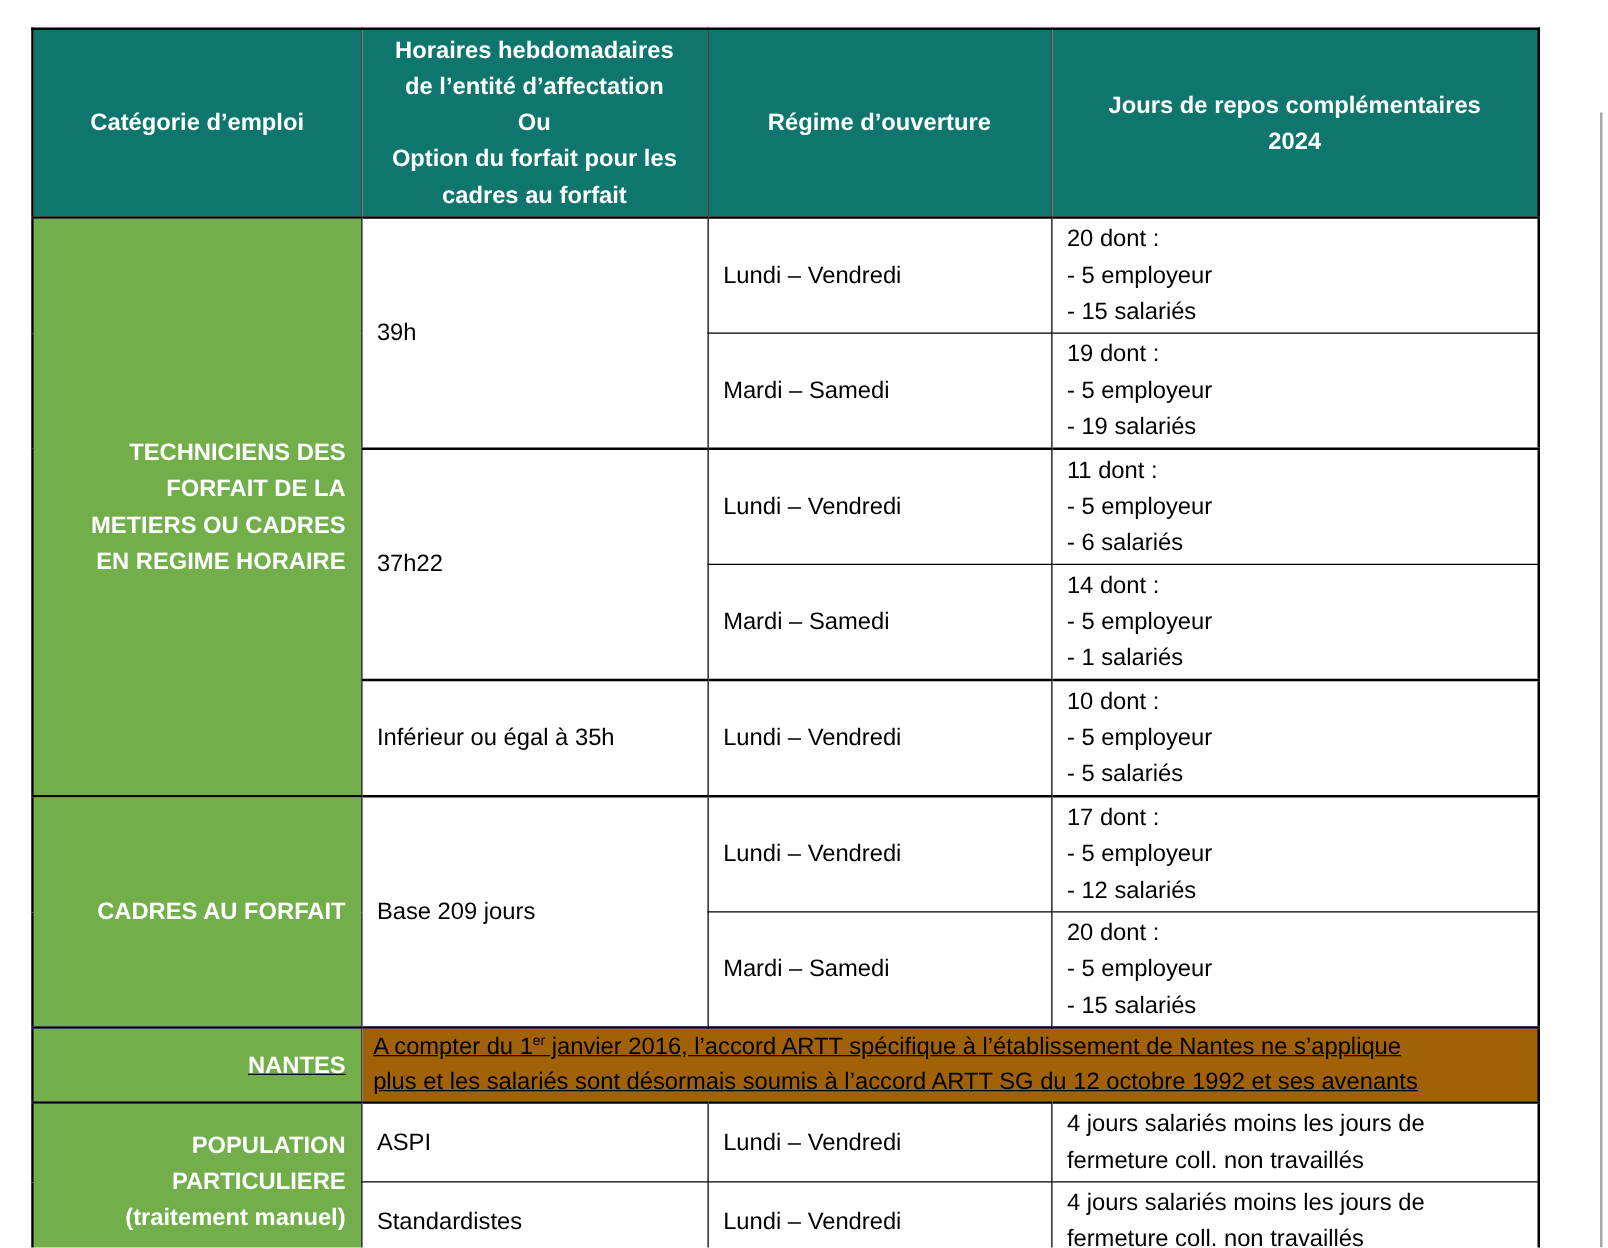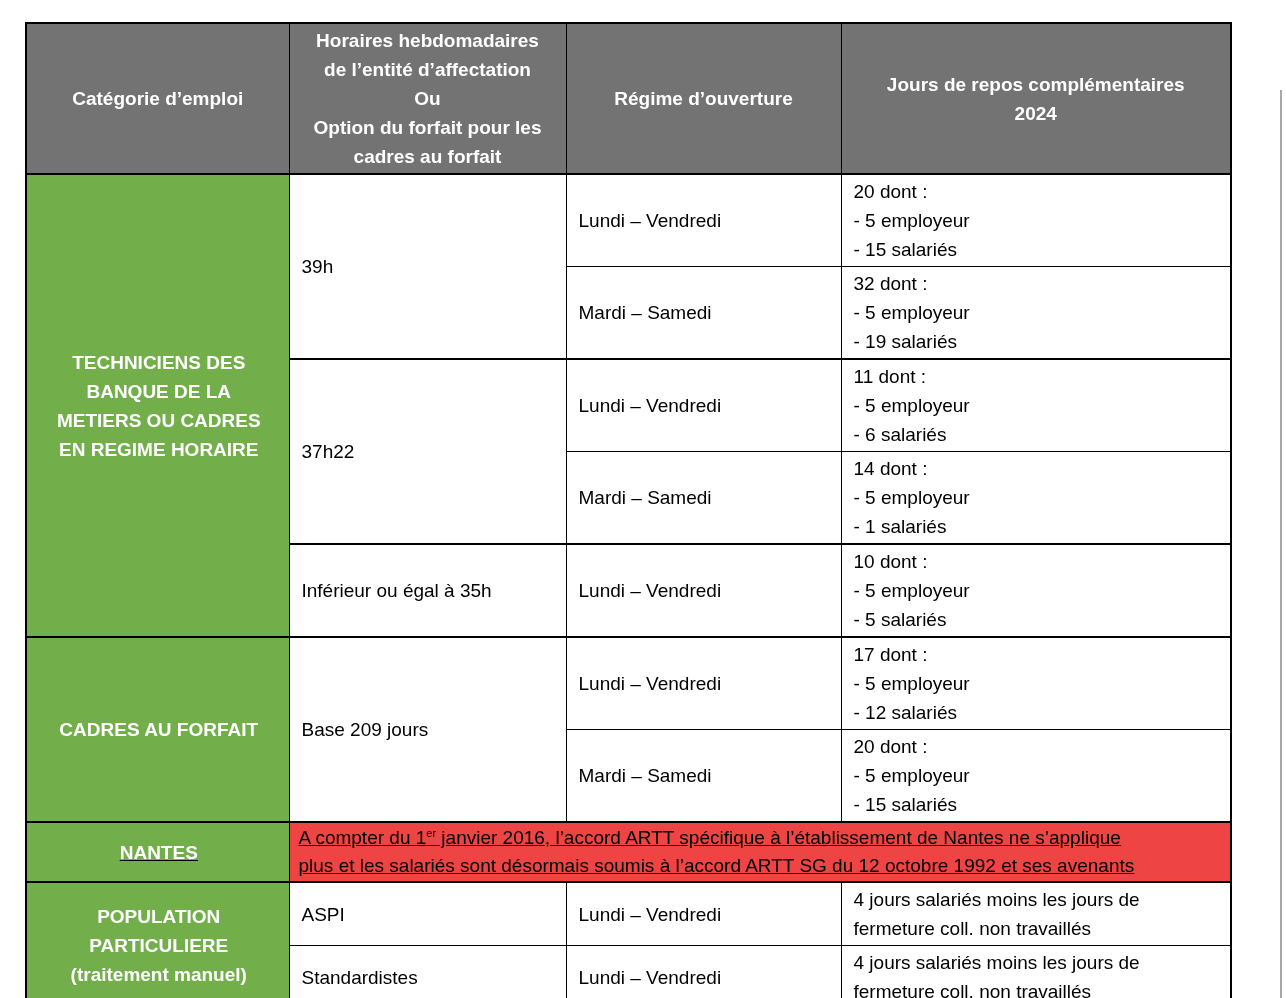--- a/index.html
+++ b/index.html
@@ -18,38 +18,38 @@
     border:2.5px solid #000;
   }
   col.c1 { width:263px; } col.c2 { width:277px; }
   col.c3 { width:275px; } col.c4 { width:390px; }
   th, td {
     border:1.5px solid #000;
     font-size:19px; line-height:29px; vertical-align:middle;
     padding:2px 12px; overflow:hidden;
   }
   thead th {
-    background:#737373; color:#fff; font-weight:bold; 
+    background:#0f766e; color:#fff; font-weight:bold; 
     border-bottom:2.5px solid #000; padding:2px 4px;
   }
   .hdr-line { white-space:nowrap; }
   td.cat {
-    background:#72AF4B; color:#fff; font-weight:bold; text-align:center;
+    background:#72AF4B; color:#fff; font-weight:bold; text-align:right;
     padding-left:14px;
   }
   .cat-line { white-space:nowrap; }
   tr.gt td { border-top:2.5px solid #000; }
   tr.h-header { height:145px; }
   tr.h-big { height:88px; }
   tr.h-big2 { height:87px; }
   tr.h-nantes { height:58px;text-decoration:underline; }
   tr.h-pop1 { height:60px;margin-top:26px; }
   tr.h-pop2 { height:59px; }
   td.note {
-    background:#ef4444; line-height:28px; padding:1px 8px 1px 9px;
+    background:#a16207; line-height:28px; padding:1px 8px 1px 9px;
   }
   td.note sup { font-size:11px; vertical-align:7px; line-height:0; }
   td.repos { line-height:29px; }
 </style>
 </head>
 <body>
 
 <table class="artt">
   <colgroup>
       <col class="c1">
@@ -76,36 +76,36 @@
         <div class="hdr-line">Jours de repos complémentaires</div>
         <div class="hdr-line">2024</div>
       </th>
     </tr>
   </thead>
   <tbody>
 
     <tr class="h-big">
       <td class="cat" rowspan="5">
         <div class="cat-line">TECHNICIENS DES</div>
-        <div class="cat-line">BANQUE DE LA</div>
+        <div class="cat-line">FORFAIT DE LA</div>
         <div class="cat-line">METIERS OU CADRES</div>
         <div class="cat-line">EN REGIME HORAIRE</div>
       </td>
       <td class="hours" rowspan="2">39h</td>
       <td class="regime">Lundi – Vendredi</td>
       <td class="repos">
         <div>20 dont :</div>
         <div>- 5 employeur</div>
         <div>- 15 salariés</div>
       </td>
     </tr>
     <tr class="h-big">
       <td class="regime">Mardi – Samedi</td>
       <td class="repos">
-        <div>32 dont :</div>
+        <div>19 dont :</div>
         <div>- 5 employeur</div>
         <div>- 19 salariés</div>
       </td>
     </tr>
     <tr class="h-big2 gt">
       <td class="hours" rowspan="2">37h22</td>
       <td class="regime">Lundi – Vendredi</td>
       <td class="repos">
         <div>11 dont :</div>
         <div>- 5 employeur</div>

